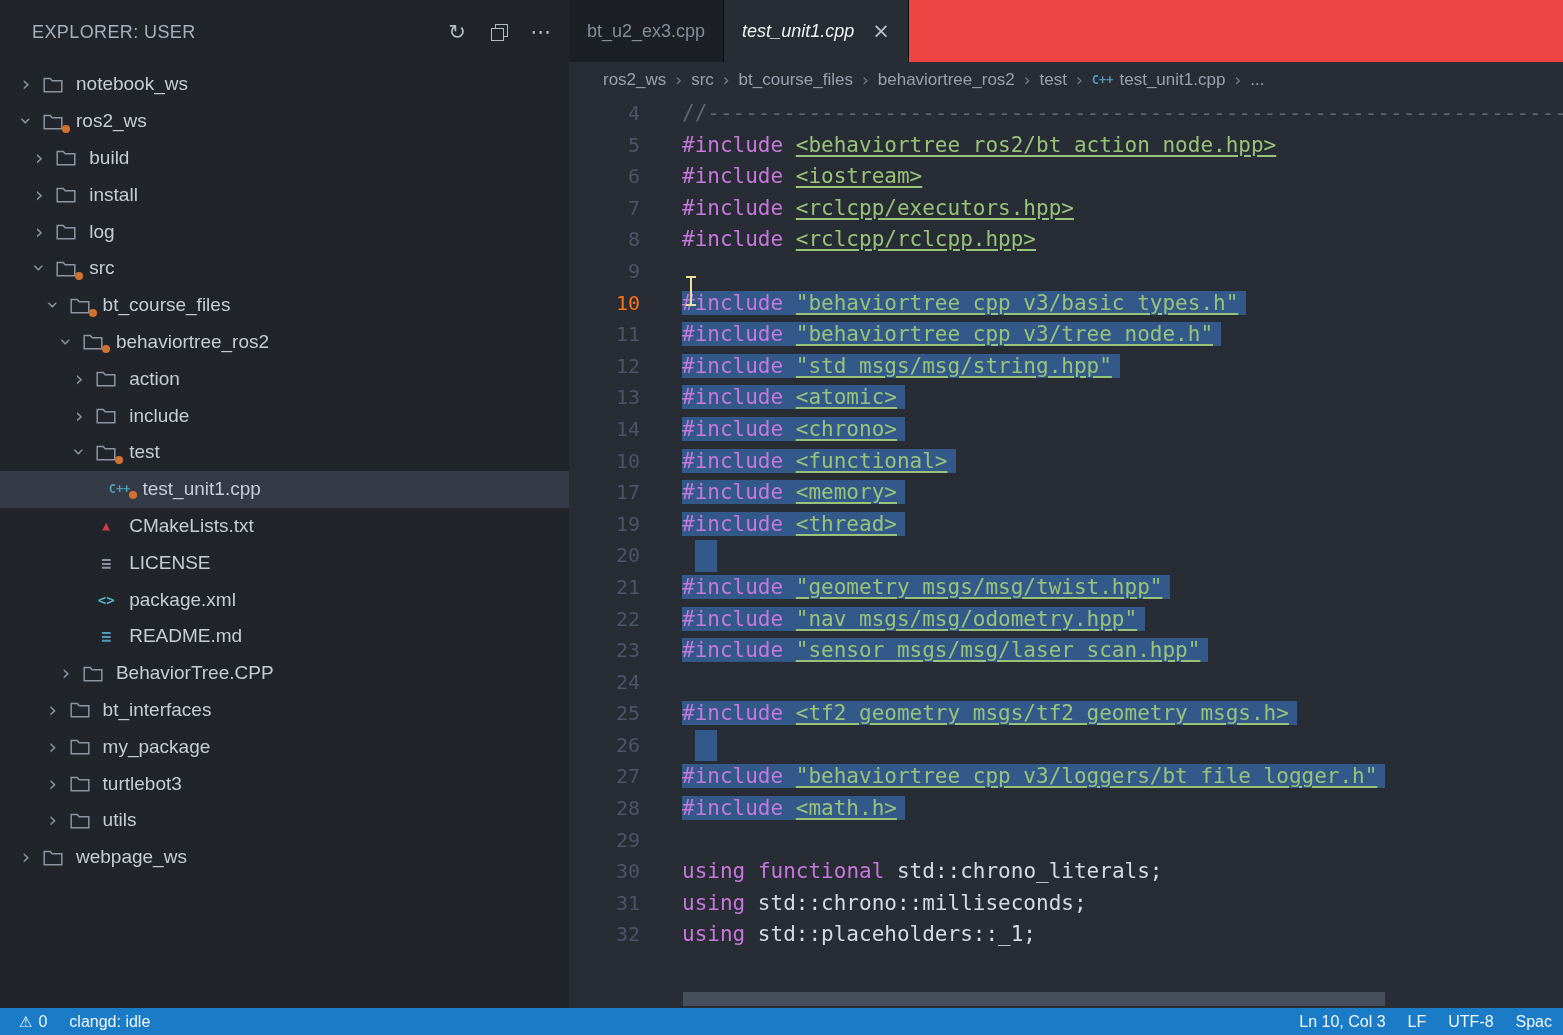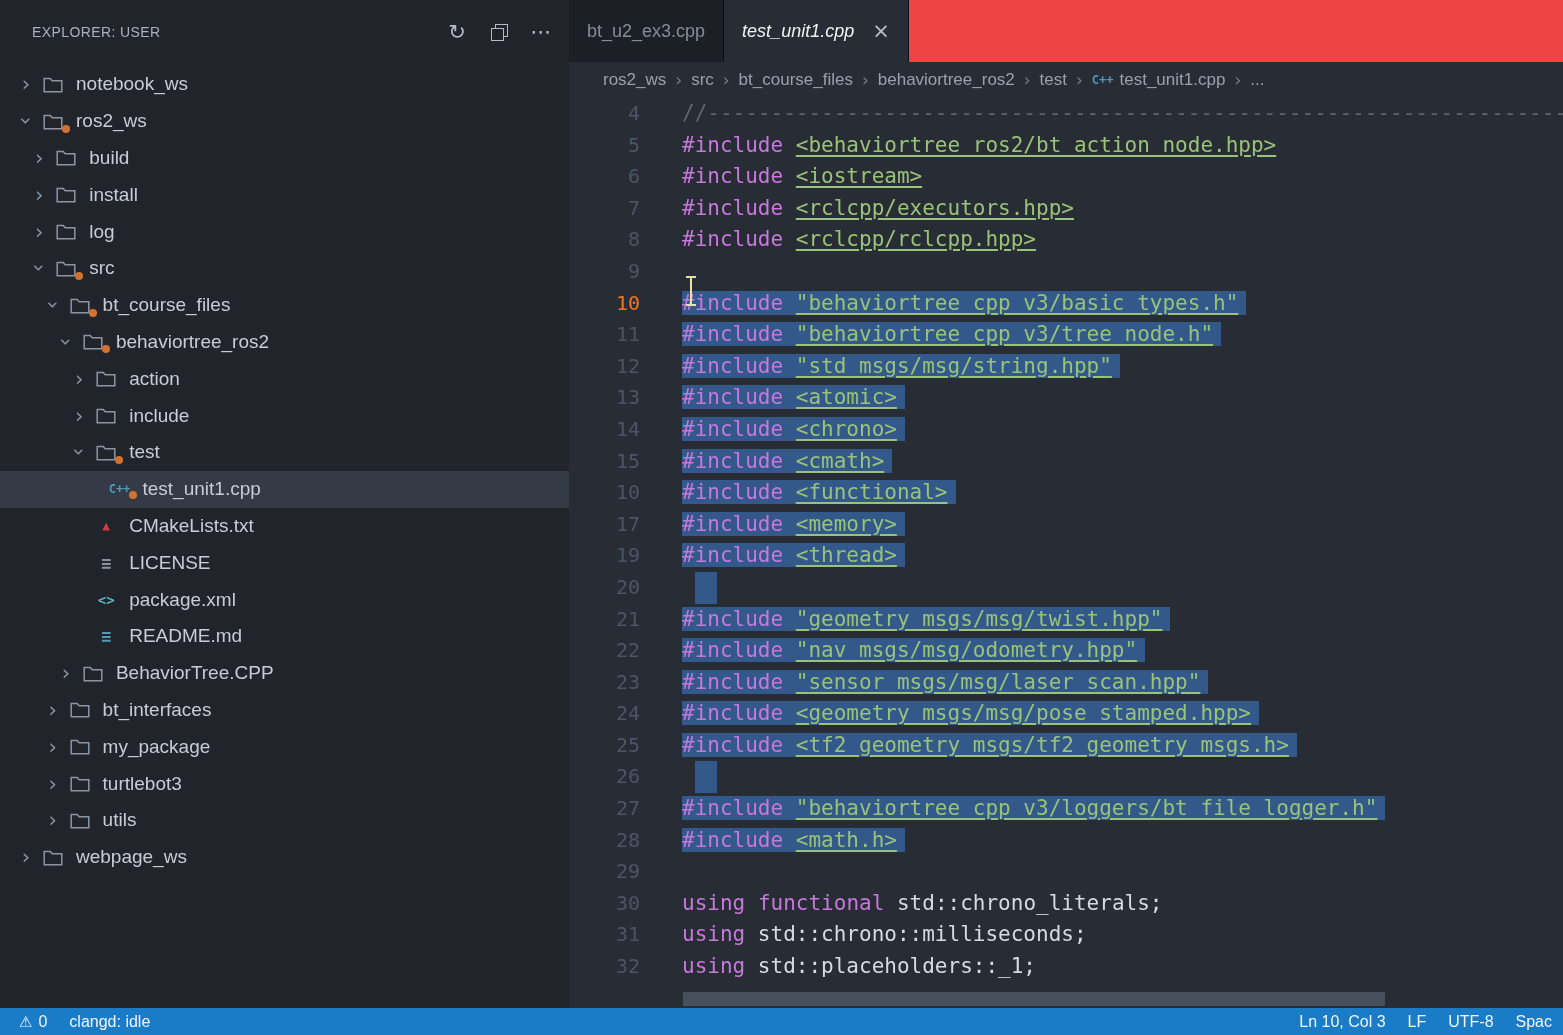--- a/index.html
+++ b/index.html
@@ -3,21 +3,21 @@
 <meta charset="utf-8">
 <style>
 *{margin:0;padding:0;box-sizing:border-box}
 html,body{width:1563px;height:1035px;overflow:hidden;background:#282c34;font-family:"Liberation Sans",sans-serif}
 body{position:relative}
 .app{display:flex;flex-direction:column;width:100%;height:100%}
 .main{display:flex;flex:1;min-height:0}
 
 .sidebar{width:569px;flex:0 0 569px;background:#21252b;color:#c3c9d4;overflow:hidden}
 .sb-head{height:64px;display:flex;align-items:center;padding:0 12px 0 32px}
-.sb-title{font-size:14px;letter-spacing:.4px;color:#a9b1bd;flex:1}
+.sb-title{font-size:18px;letter-spacing:.4px;color:#a9b1bd;flex:1}
 .sb-actions{display:flex;gap:10px}
 .sb-btn{width:32px;height:32px;display:flex;align-items:center;justify-content:center;color:#b4bbc6;font-size:21px;border-radius:4px;font-family:"DejaVu Sans",sans-serif;cursor:pointer}
 .ic-squares{width:17px;height:17px;position:relative;display:inline-block}
 .ic-squares::before{content:"";position:absolute;right:0;top:0;width:11px;height:11px;border:1.7px solid #b4bbc6}
 .ic-squares::after{content:"";position:absolute;left:0;bottom:0;width:11px;height:11px;border:1.7px solid #b4bbc6;background:#21252b}
 .tree{padding-top:2px}
 .trow{height:36.8px;display:flex;align-items:center;font-size:19px;color:#c7ccd6;white-space:nowrap;cursor:pointer}
 .trow.selected{background:#343b46}
 .chev{width:24px;flex:0 0 24px;display:inline-flex;justify-content:center;color:#8a92a0;font-size:21px;font-family:"DejaVu Sans",sans-serif}
 .chev.open{transform:rotate(90deg)}
@@ -323,29 +323,28 @@
           <div class="cl"><span class="ln">5</span><span class="lc"><span class="kw">#include </span><span class="str">&lt;behaviortree_ros2/bt_action_node.hpp&gt;</span></span></div>
           <div class="cl"><span class="ln">6</span><span class="lc"><span class="kw">#include </span><span class="str">&lt;iostream&gt;</span></span></div>
           <div class="cl"><span class="ln">7</span><span class="lc"><span class="kw">#include </span><span class="str">&lt;rclcpp/executors.hpp&gt;</span></span></div>
           <div class="cl"><span class="ln">8</span><span class="lc"><span class="kw">#include </span><span class="str">&lt;rclcpp/rclcpp.hpp&gt;</span></span></div>
           <div class="cl"><span class="ln">9</span><span class="lc"></span></div>
           <div class="cl"><span class="ln cur">10</span><span class="lc"><span class="sel"><span class="kw">#include </span><span class="str">"behaviortree_cpp_v3/basic_types.h"</span></span></span></div>
           <div class="cl"><span class="ln">11</span><span class="lc"><span class="sel"><span class="kw">#include </span><span class="str">"behaviortree_cpp_v3/tree_node.h"</span></span></span></div>
           <div class="cl"><span class="ln">12</span><span class="lc"><span class="sel"><span class="kw">#include </span><span class="str">"std_msgs/msg/string.hpp"</span></span></span></div>
           <div class="cl"><span class="ln">13</span><span class="lc"><span class="sel"><span class="kw">#include </span><span class="str">&lt;atomic&gt;</span></span></span></div>
           <div class="cl"><span class="ln">14</span><span class="lc"><span class="sel"><span class="kw">#include </span><span class="str">&lt;chrono&gt;</span></span></span></div>
-          <div class="cl"><span class="ln">15</span><span class="lc"><span class="sel"><span class="kw">#include </span><span class="str">&lt;cmath&gt;</span></span></span></div>
           <div class="cl"><span class="ln">10</span><span class="lc"><span class="sel"><span class="kw">#include </span><span class="str">&lt;functional&gt;</span></span></span></div>
           <div class="cl"><span class="ln">17</span><span class="lc"><span class="sel"><span class="kw">#include </span><span class="str">&lt;memory&gt;</span></span></span></div>
           <div class="cl"><span class="ln">19</span><span class="lc"><span class="sel"><span class="kw">#include </span><span class="str">&lt;thread&gt;</span></span></span></div>
           <div class="cl"><span class="ln">20</span><span class="lc"><span class="selstub"></span></span></div>
           <div class="cl"><span class="ln">21</span><span class="lc"><span class="sel"><span class="kw">#include </span><span class="str">"geometry_msgs/msg/twist.hpp"</span></span></span></div>
           <div class="cl"><span class="ln">22</span><span class="lc"><span class="sel"><span class="kw">#include </span><span class="str">"nav_msgs/msg/odometry.hpp"</span></span></span></div>
           <div class="cl"><span class="ln">23</span><span class="lc"><span class="sel"><span class="kw">#include </span><span class="str">"sensor_msgs/msg/laser_scan.hpp"</span></span></span></div>
-          <div class="cl"><span class="ln">24</span><span class="lc"><span class="sel"><span class="kw">#include </span><span class="str">&lt;geometry_msgs/msg/pose_stamped.hpp&gt;</span></span></span></div>
+          <div class="cl"><span class="ln">24</span></div>
           <div class="cl"><span class="ln">25</span><span class="lc"><span class="sel"><span class="kw">#include </span><span class="str">&lt;tf2_geometry_msgs/tf2_geometry_msgs.h&gt;</span></span></span></div>
           <div class="cl"><span class="ln">26</span><span class="lc"><span class="selstub"></span></span></div>
           <div class="cl"><span class="ln">27</span><span class="lc"><span class="sel"><span class="kw">#include </span><span class="str">"behaviortree_cpp_v3/loggers/bt_file_logger.h"</span></span></span></div>
           <div class="cl"><span class="ln">28</span><span class="lc"><span class="sel"><span class="kw">#include </span><span class="str">&lt;math.h&gt;</span></span></span></div>
           <div class="cl"><span class="ln">29</span><span class="lc"></span></div>
           <div class="cl"><span class="ln">30</span><span class="lc"><span class="kw">using</span><span class="pln"> </span><span class="kw">functional</span><span class="pln"> std::chrono_literals;</span></span></div>
           <div class="cl"><span class="ln">31</span><span class="lc"><span class="kw">using</span><span class="pln"> std::chrono::milliseconds;</span></span></div>
           <div class="cl"><span class="ln">32</span><span class="lc"><span class="kw">using</span><span class="pln"> std::placeholders::_1;</span></span></div>
         </div>
       <div class="hscroll"></div>

